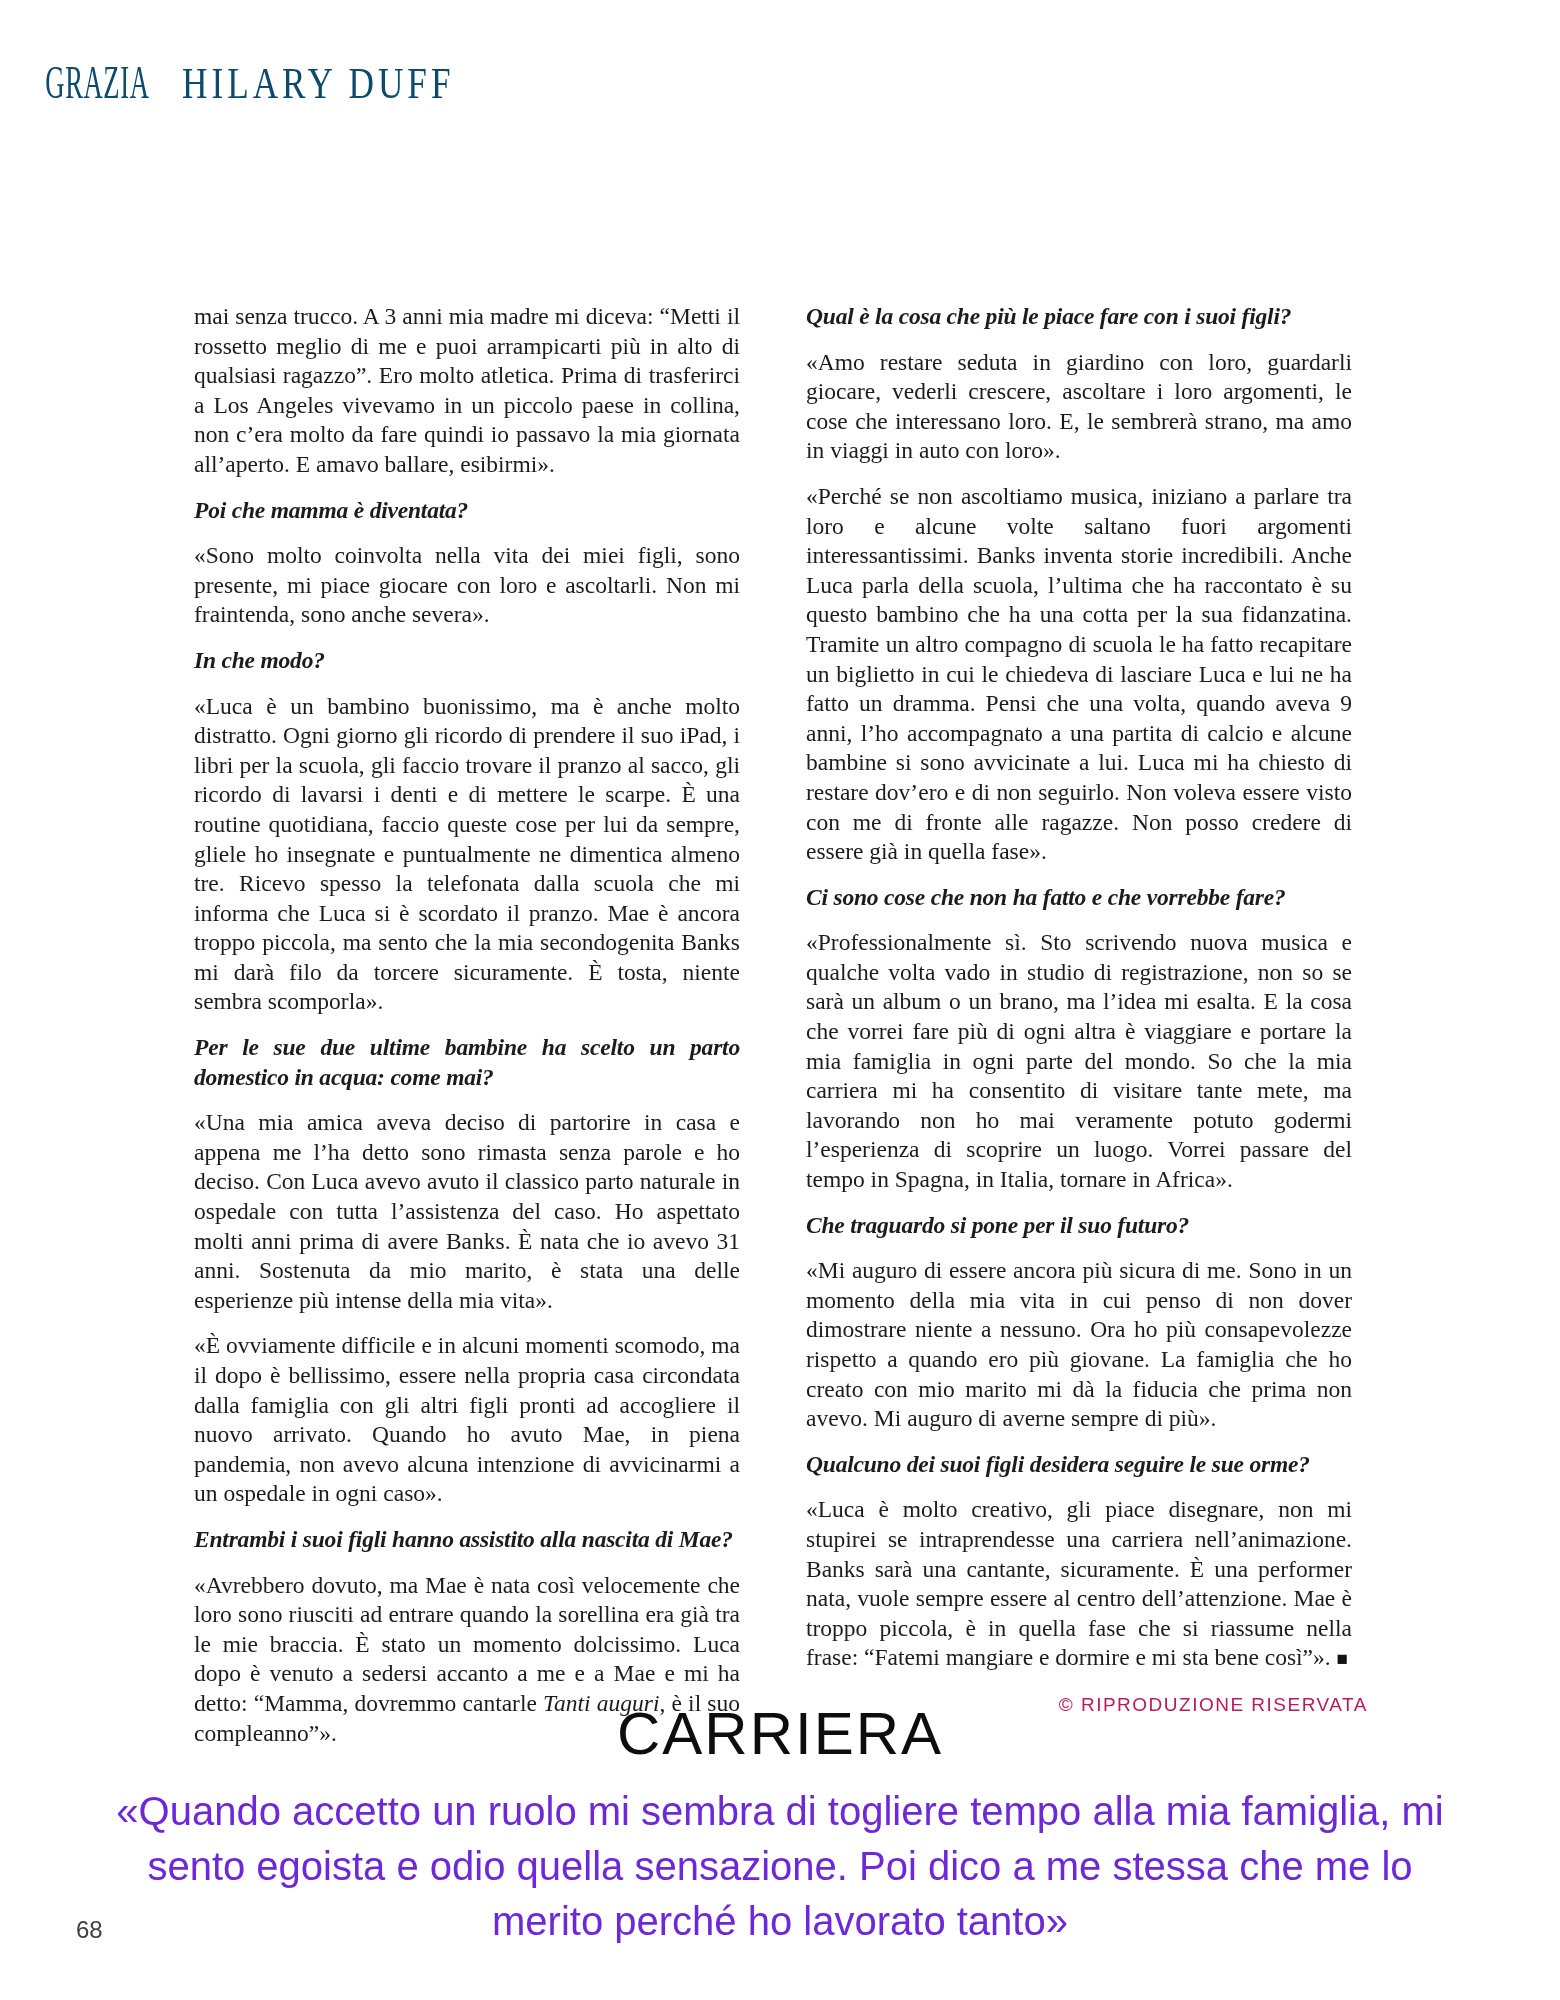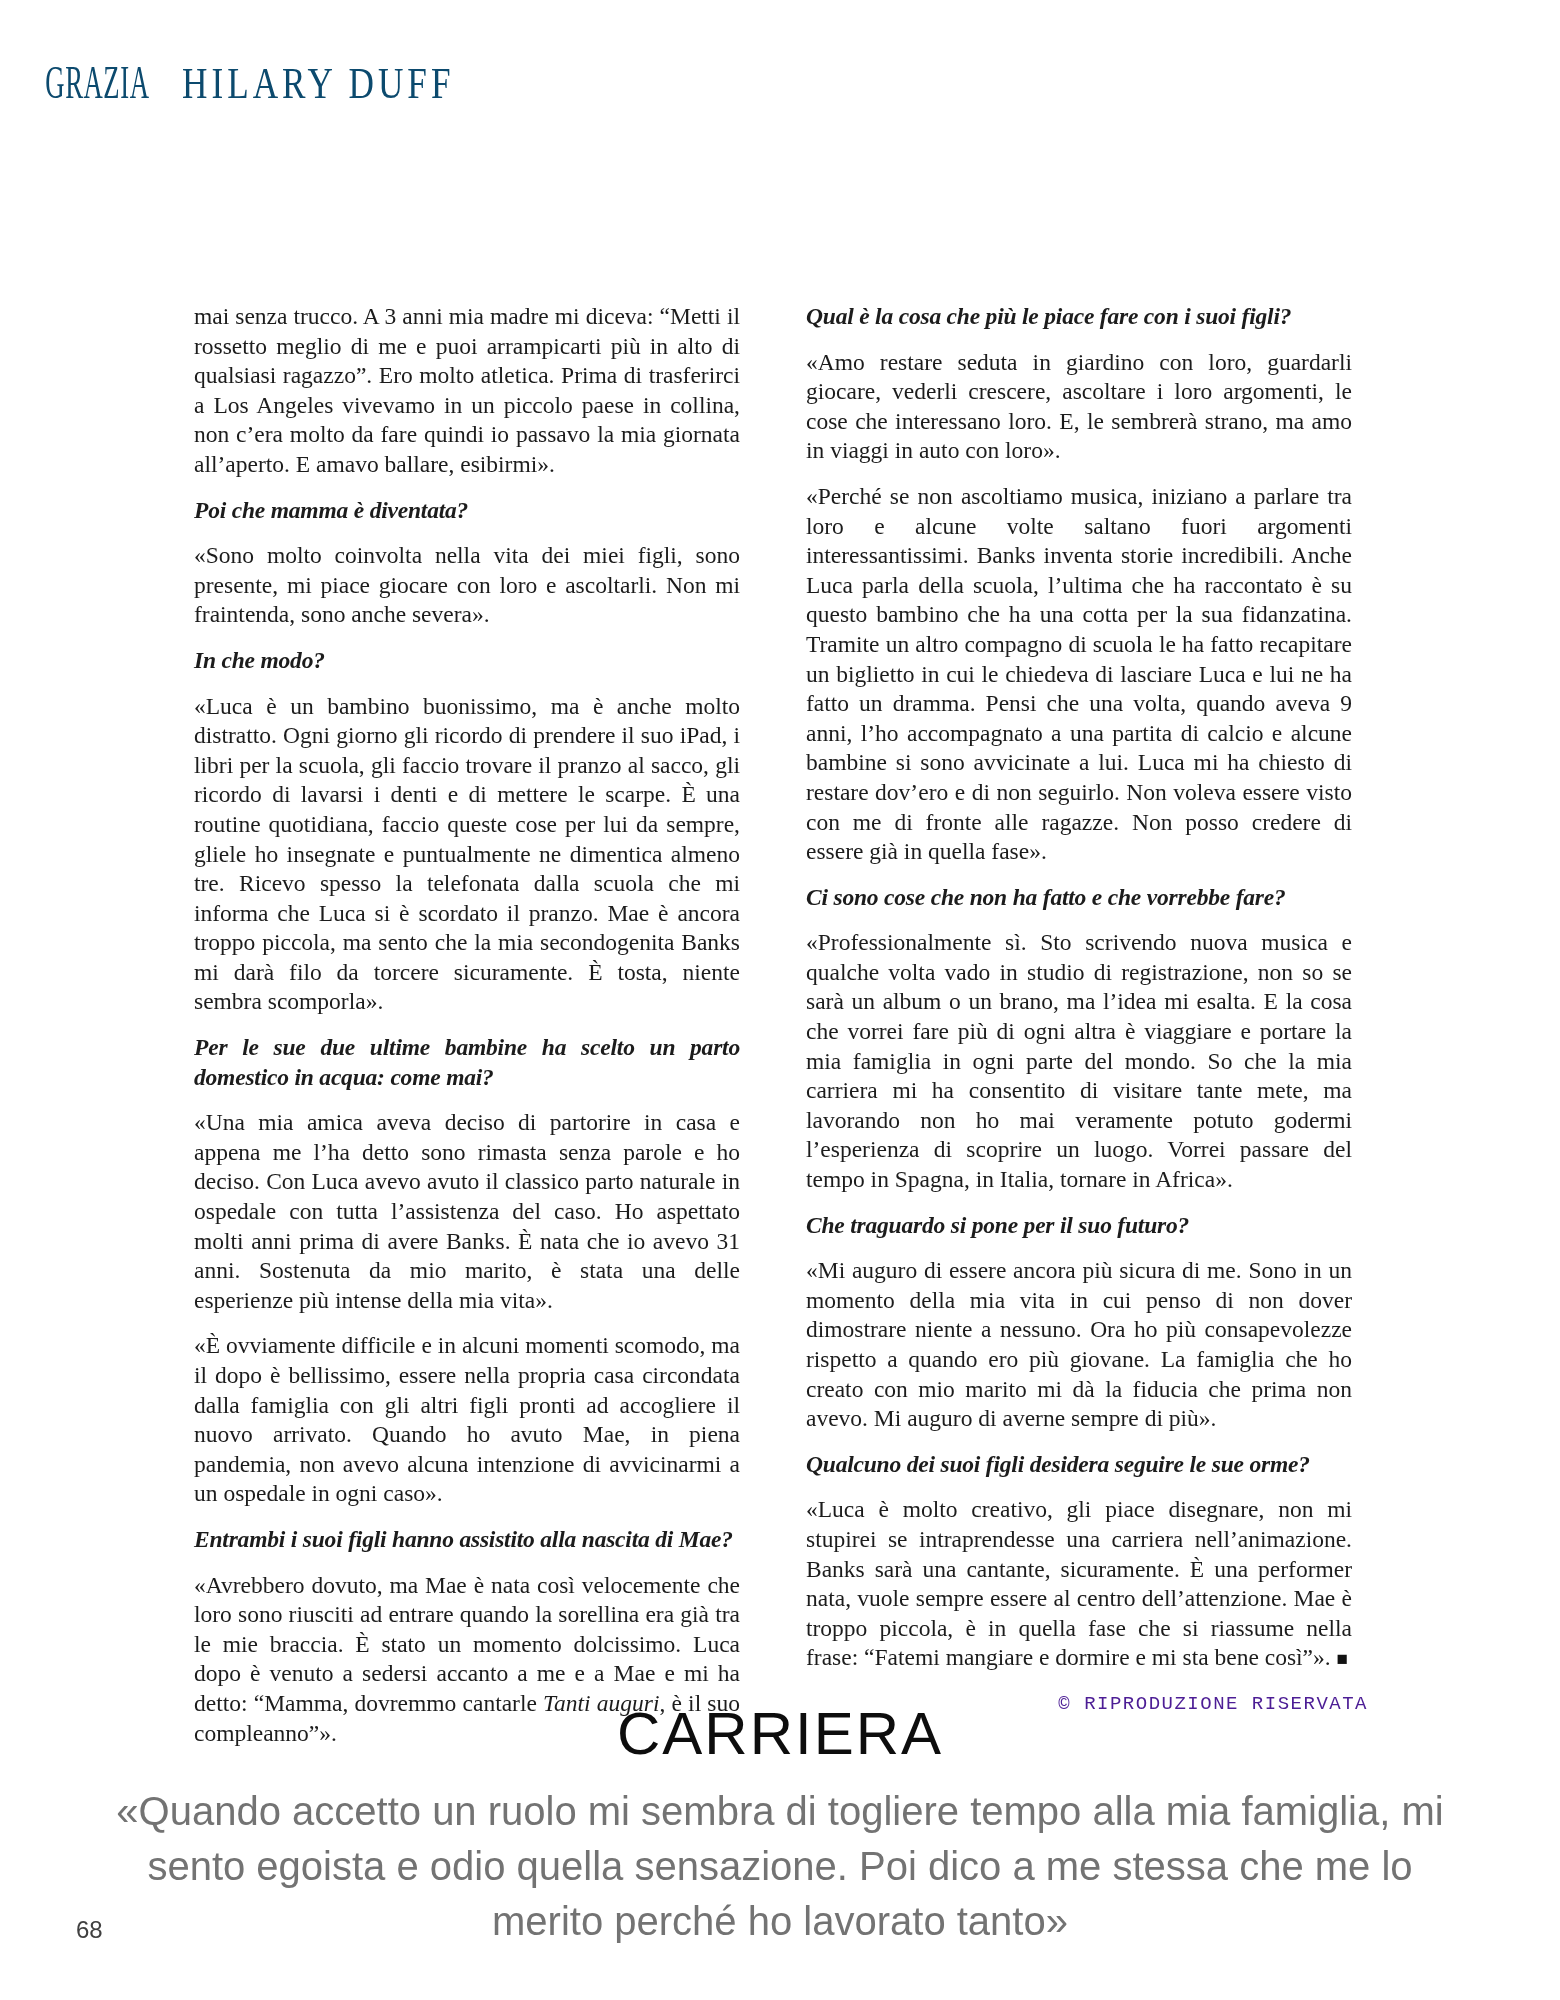--- a/index.html
+++ b/index.html
@@ -33,42 +33,42 @@
     font-size:23.5px; line-height:29.6px;
     text-align:justify; text-justify:inter-word;
     hyphens:auto; -webkit-hyphens:auto;
   }
   #col-left  { left:178px; }
   #col-right { left:790px; }
   .col p { margin:16px; }
   .col p.q { font-weight:700; font-style:italic; letter-spacing:-0.2px; }
   .credit {
     margin-top:16px;
-    font-family:Liberation Mono, monospace;
+    font-family:Liberation Sans, sans-serif;
     font-size:19px; letter-spacing:1.5px;
-    text-align:right; color:#4c1d95;
+    text-align:right; color:#be185d;
   }
   .endmark {
     font-family:"Liberation Sans", sans-serif;
     font-size:19px; color:#111;
   }
 
   
   .career {
     position:absolute; top:1694px; left:0; width:100%;
     text-align:center; font-family:"Liberation Sans", sans-serif;
     color:#0d0d0d;
   }
   .career-title {
     font-size:60px; line-height:80px; font-weight:500;
     letter-spacing:2px;
   }
   .career-quote {
     width:1340px; margin:10px auto 0;
-    font-size:40px; line-height:55px; font-weight:400; color:#737373;
+    font-size:40px; line-height:55px; font-weight:400; color:#6d28d9;
   }
 
   
   .page-number {
     position:absolute; left:76px; top:1916px;
     font-family:"Liberation Sans", sans-serif;
     font-size:24px; color:#404040;
   }
 </style>
 </head>

